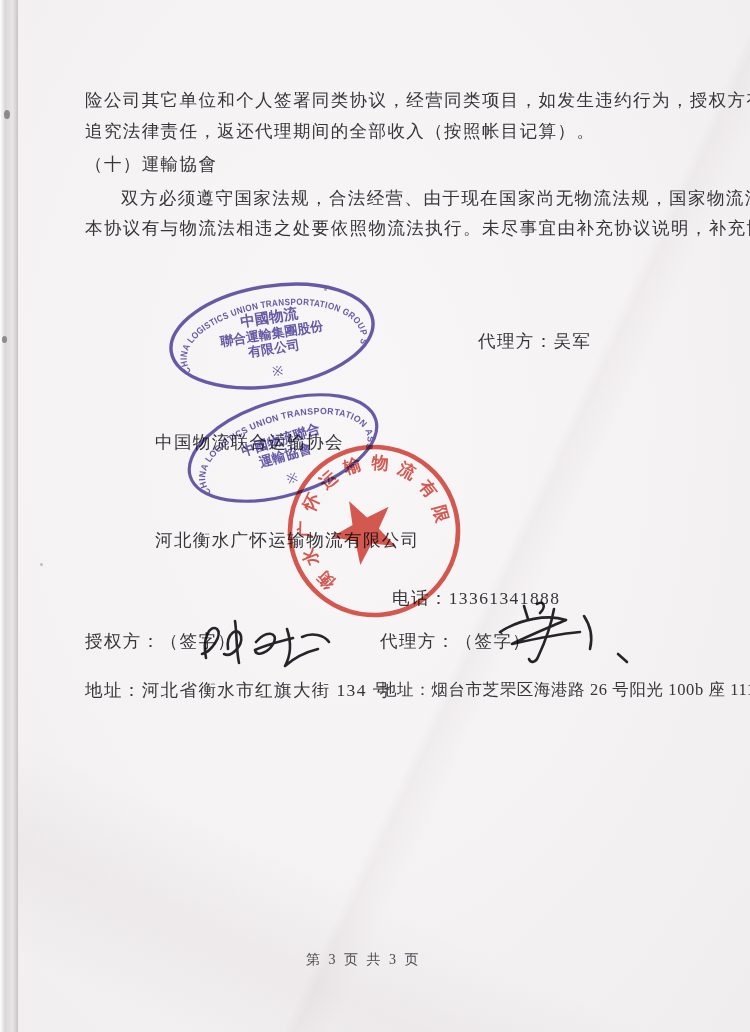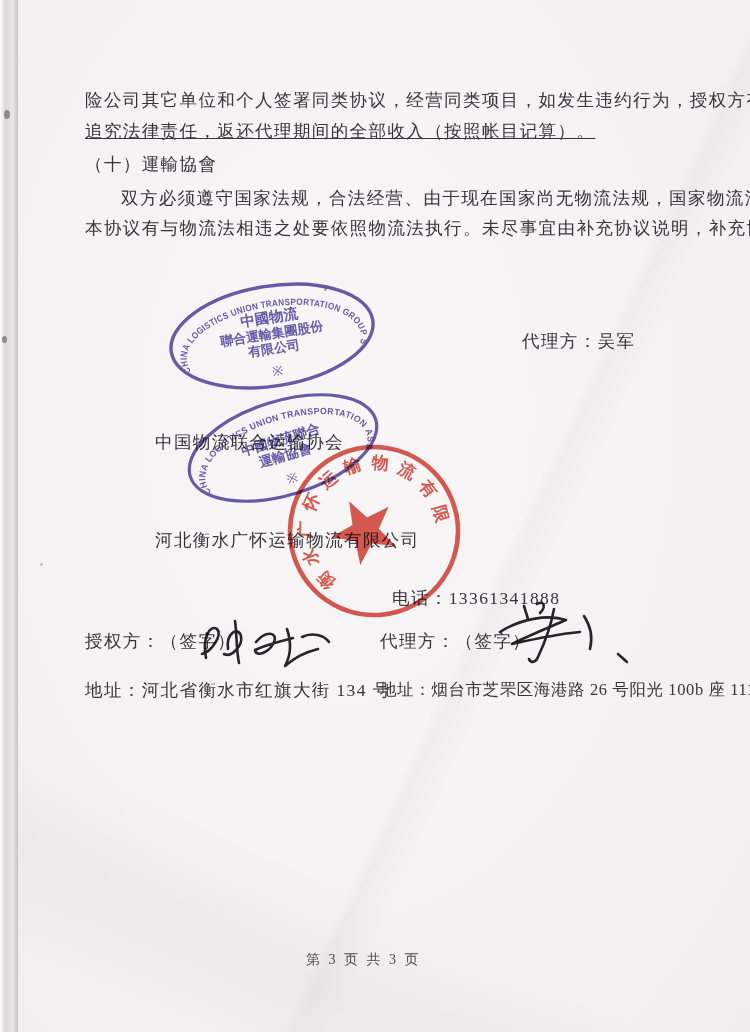--- a/index.html
+++ b/index.html
@@ -31,26 +31,26 @@
 
 <div class="scan">
 
   <div class="edge-strip"></div>
   <div class="speck" style="left:4px;top:110px;width:6px;height:9px;"></div>
   <div class="speck" style="left:2px;top:336px;width:5px;height:7px;"></div>
   <div class="speck" style="left:40px;top:563px;width:3px;height:3px;opacity:.5;"></div>
   <div class="speck" style="left:324px;top:288px;width:3px;height:3px;opacity:.7;"></div>
 
   <div class="line" style="left:85px;top:90px;">险公司其它单位和个人签署同类协议，经营同类项目，如发生违约行为，授权方有权解聘并</div>
-  <div class="line" style="left:85px;top:121px;text-decoration:underline;">追究法律责任，返还代理期间的全部收入（按照帐目记算）。</div>
+  <div class="line" style="left:85px;top:121px;">追究法律责任，返还代理期间的全部收入（按照帐目记算）。</div>
   <div class="line" style="left:85px;top:154px;">（十）運輸協會</div>
   <div class="line" style="left:121px;top:188px;">双方必须遵守国家法规，合法经营、由于现在国家尚无物流法规，国家物流法规出台后</div>
   <div class="line" style="left:85px;top:218px;">本协议有与物流法相违之处要依照物流法执行。未尽事宜由补充协议说明，补充协议具同等</div>
 
-  <div class="line" style="left:478px;top:331px;margin-left:44px;">代理方：吴军</div>
+  <div class="line" style="left:478px;top:331px;">代理方：吴军</div>
   <div class="line" style="left:155px;top:432px;">中国物流联合运输协会</div>
   <div class="line" style="left:155px;top:530px;text-align:right;">河北衡水广怀运输物流有限公司</div>
   <div class="line" style="left:392px;top:588px;">电话：13361341888</div>
   <div class="line" style="left:85px;top:631px;">授权方：（签字）</div>
   <div class="line" style="left:380px;top:631px;">代理方：（签字）</div>
   <div class="line" style="left:85px;top:680px;">地址：河北省衡水市红旗大街 134 号</div>
   <div class="line" style="left:380px;top:680px;font-size:16.5px;letter-spacing:0.6px;">地址：烟台市芝罘区海港路 26 号阳光 100b 座 1111 室</div>
   <div class="line small" style="left:306px;top:951px;">第 3 页 共 3 页</div>
 
   <div class="sig" style="left:190px;top:608px;">

